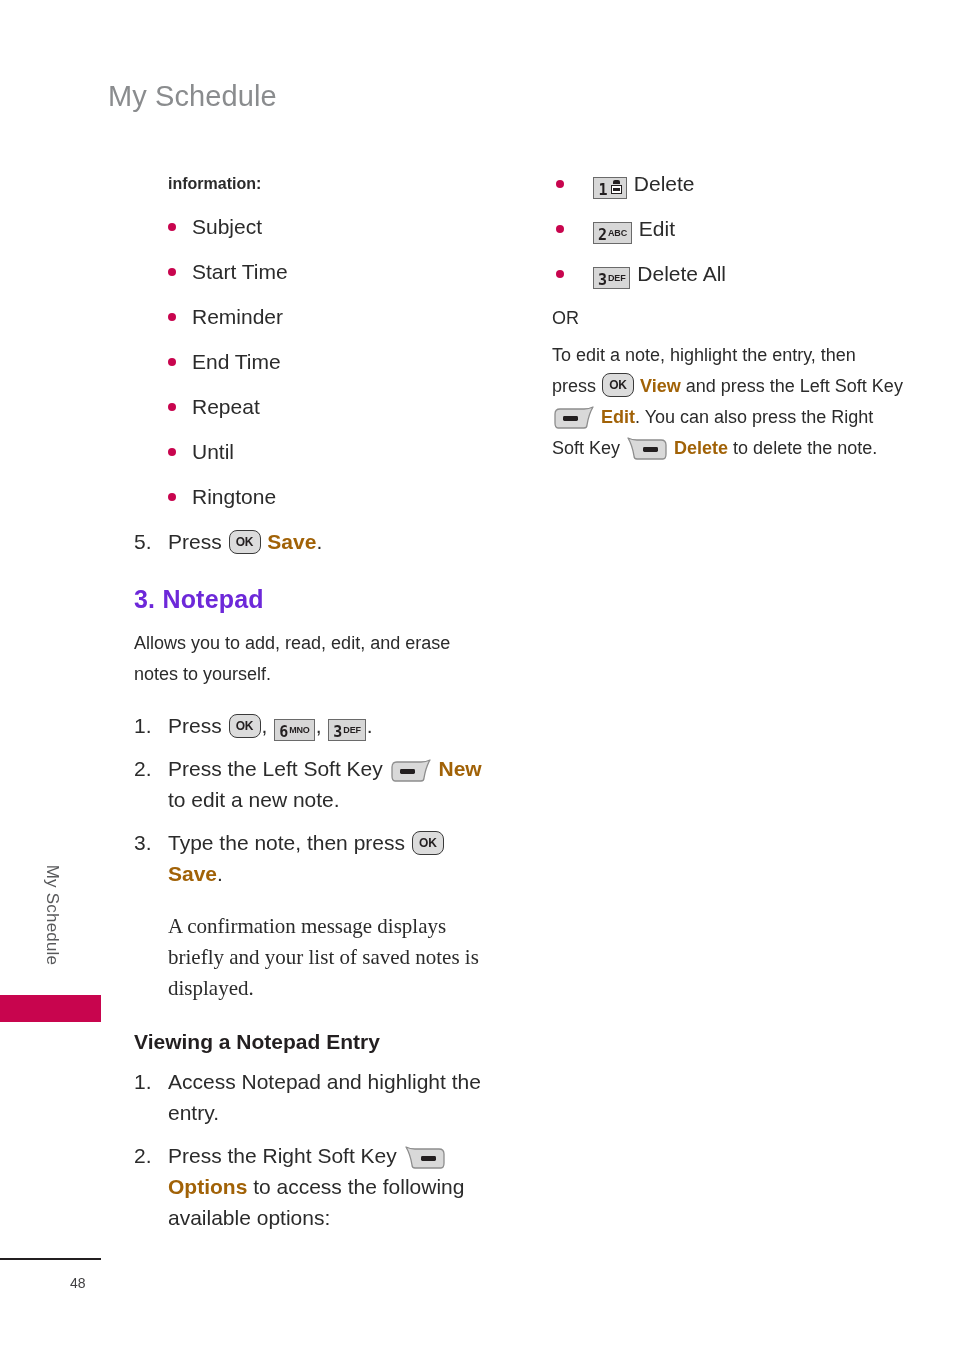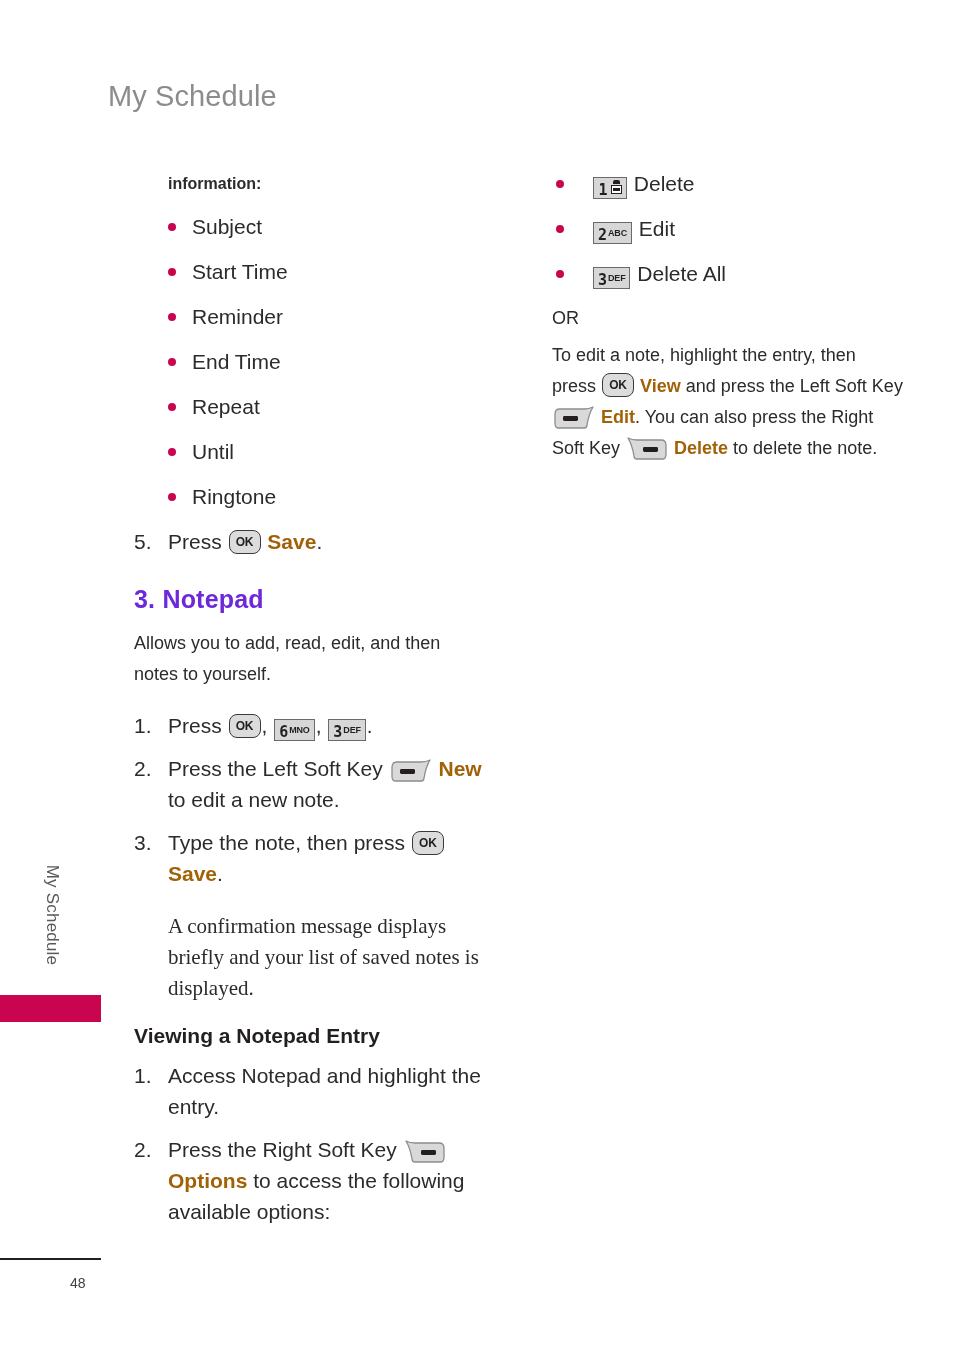--- a/index.html
+++ b/index.html
@@ -145,21 +145,21 @@
     font-size: 25px;
     font-weight: bold;
     color: #6d28d9;
     margin: 28px 0 14px 0;
     letter-spacing: 0.2px;
   }
   .h-sub {
     font-size: 21px;
     font-weight: bold;
     color: #231f20;
-    margin: 20px 0 12px 0;
+    margin: 26px 0 12px 0;
   }
   b, .b { font-weight: bold; color: #a16207; }
 
   
 
   
   .ico-ok {
     display: inline-block;
     vertical-align: -5px;
     width: 30px;
@@ -300,21 +300,21 @@
   <ul class="steps">
     <li>
       <span class="num">5.</span>
       <span>Press </span><span class="ico-ok"></span>
       <b>Save</b><span>.</span>
     </li>
   </ul>
 
   <div class="h-section">3. Notepad</div>
 
-  <div class="para gap">Allows you to add, read, edit, and then notes to yourself.</div>
+  <div class="para gap">Allows you to add, read, edit, and erase notes to yourself.</div>
 
   <ul class="steps">
 
     <li>
       <span class="num">1.</span>
       <span>Press </span><span class="ico-ok"></span>,
       <span class="ico-key"><span class="kd">6</span><span class="kl">MNO</span></span>,
       <span class="ico-key"><span class="kd">3</span><span class="kl">DEF</span></span><span>.</span>
     </li>
 

